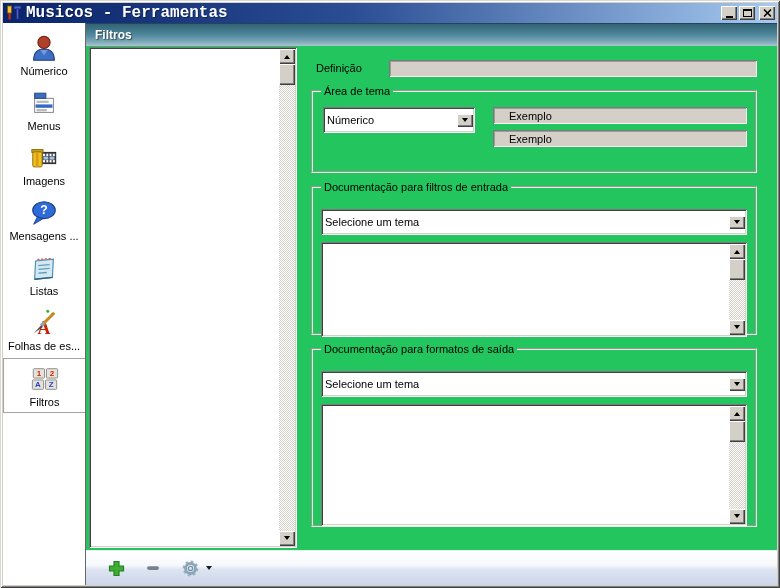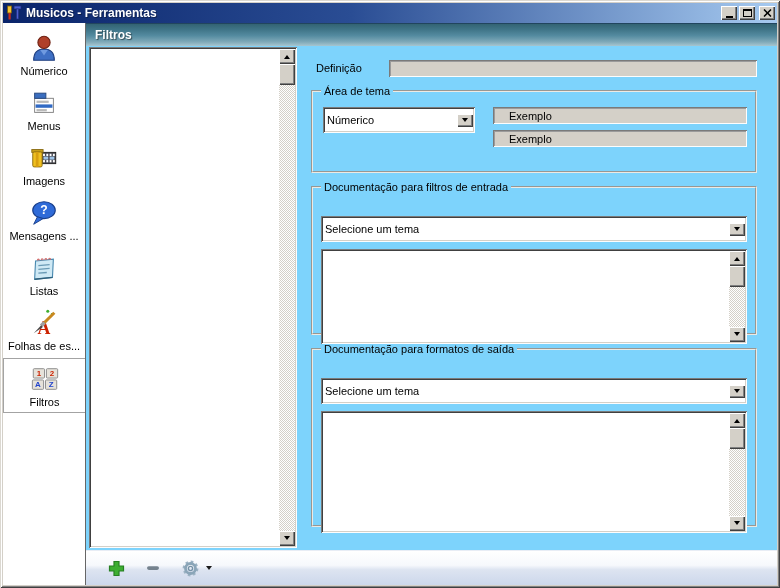--- a/index.html
+++ b/index.html
@@ -6,22 +6,22 @@
   body{width:780px;height:588px;font-family:"Liberation Sans",sans-serif;font-size:11px;color:#000;background:#d4d0c8;}
   *{box-sizing:border-box;}
 
   .window{width:780px;height:588px;background:#d4d0c8;padding:3px;display:flex;flex-direction:column;
     box-shadow:inset 1px 1px 0 #dbd8d1, inset -1px -1px 0 #404040, inset 2px 2px 0 #ffffff, inset -2px -2px 0 #808080;}
 
   
   .titlebar{height:20px;flex:none;background:linear-gradient(to right,#0a246a 0%,#2a4d94 45%,#a6caf0 100%);
     display:flex;align-items:center;padding:0 2px 0 3px;}
   .app-icon{width:16px;height:16px;flex:none;display:flex;align-items:center;justify-content:center;}
-  .title-text{color:#fff;font-weight:bold;font-size:12px;margin-left:4px;flex:1;white-space:nowrap;
-    text-shadow:1px 1px 0 rgba(0,0,0,.35);}
+  .title-text{color:#fff;font-weight:bold;font-size:16px;margin-left:4px;flex:1;white-space:nowrap;
+    text-shadow:1px 1px 0 rgba(0,0,0,.35);font-family:Liberation Mono, monospace;}
   .win-btn{width:16px;height:14px;flex:none;background:#d4d0c8;border:none;padding:0;margin-left:2px;
     box-shadow:inset 1px 1px 0 #ffffff, inset -1px -1px 0 #404040, inset -2px -2px 0 #808080;
     display:inline-flex;align-items:center;justify-content:center;}
   .win-btn.close{margin-left:4px;}
   .glyph-min{width:7px;height:2px;background:#000;margin-top:7px;}
   .glyph-max{width:9px;height:8px;border:1px solid #000;border-top-width:2px;}
 
   
   .app-body{flex:1;display:flex;min-height:0;}
 
@@ -33,21 +33,21 @@
   .nav-label{margin-top:0;white-space:nowrap;font-size:11px;}
   .nav-item.selected{border:1px solid #a3a3a3;border-right:none;}
 
   
   .main{flex:1;display:flex;flex-direction:column;min-width:0;}
   .section-header{height:23px;flex:none;display:flex;align-items:center;padding-left:9px;
     background:linear-gradient(to bottom,#30606f 0%,#3f7487 28%,#548ba0 55%,#7fa9b8 82%,#a7c6d0 100%);
     box-shadow:inset 0 1px 0 rgba(15,35,70,.45);}
   .section-title{color:#fff;font-weight:bold;font-size:12px;text-shadow:1px 1px 1px rgba(0,0,0,.5);}
 
-  .content{flex:1;display:flex;min-height:0;background:#7dd3fc;}
+  .content{flex:1;display:flex;min-height:0;background:#22c55e;}
 
   
   .list-column{width:215px;flex:none;padding:1px 4px 2px 3px;}
   .listbox{width:100%;height:100%;background:#fff;position:relative;
     box-shadow:inset 1px 1px 0 #7a7a7a, inset -1px -1px 0 #fdfdfd, inset 2px 2px 0 #404040, inset -2px -2px 0 #d4d0c8;}
 
   
   .vscroll{position:absolute;top:2px;right:2px;bottom:2px;width:16px;display:flex;flex-direction:column;}
   .sb-btn{height:15px;flex:none;background:#d4d0c8;display:flex;align-items:center;justify-content:center;border:none;padding:0;
     box-shadow:inset 1px 1px 0 #ffffff, inset -1px -1px 0 #404040, inset -2px -2px 0 #808080;}
@@ -75,21 +75,21 @@
   .area-row{display:flex;align-items:flex-start;padding:10px 0 0 2px;}
   .ex-col{margin-left:18px;flex:1;display:flex;flex-direction:column;gap:6px;}
   .ex-col .field{width:100%;}
 
   .combo{height:26px;background:#fff;display:flex;align-items:center;padding:2px 2px 2px 4px;
     box-shadow:inset 1px 1px 0 #7a7a7a, inset -1px -1px 0 #fdfdfd, inset 2px 2px 0 #404040, inset -2px -2px 0 #d4d0c8;}
   .combo-val{flex:1;white-space:nowrap;overflow:hidden;}
   .combo-btn{width:16px;height:13px;flex:none;background:#d4d0c8;display:flex;align-items:center;justify-content:center;
     box-shadow:inset 1px 1px 0 #ffffff, inset -1px -1px 0 #404040, inset -2px -2px 0 #808080;}
   .combo.w152{width:152px;flex:none;}
-  .combo.full{width:100%;margin-top:23px;}
+  .combo.full{width:100%;margin-top:16px;}
 
   .grp-doc-in{height:154px;margin-top:11px;}
   .grp-doc-out{height:184px;margin-top:12px;}
   .textbox{position:relative;background:#fff;margin-top:7px;
     box-shadow:inset 1px 1px 0 #7a7a7a, inset -1px -1px 0 #fdfdfd, inset 2px 2px 0 #404040, inset -2px -2px 0 #d4d0c8;}
   .tb-in{height:95px;}
   .tb-out{height:122px;}
   .text-content{padding:3px 22px 3px 5px;min-height:10px;}
 
   

